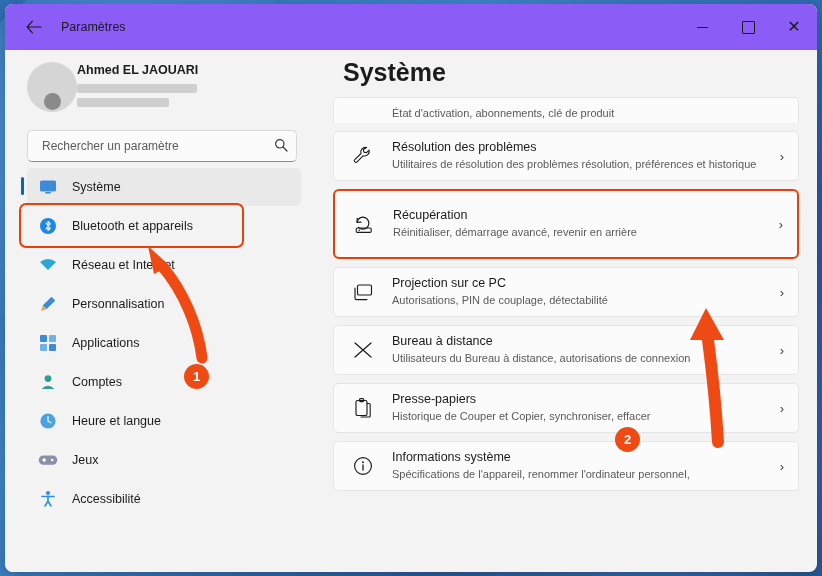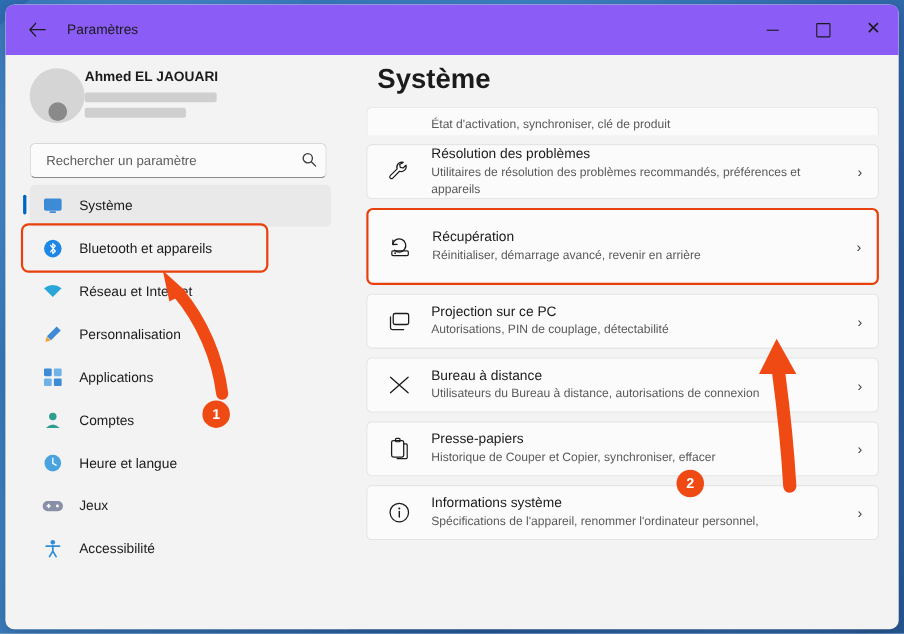--- a/index.html
+++ b/index.html
@@ -450,33 +450,33 @@
     </div>
 
     <div class="content">
       <div class="page-title">Système</div>
 
       <div class="cards">
 
         <div class="card clipped">
           <div class="card-ico"></div>
           <div class="card-text">
-            <div class="card-sub">État d'activation, synchroniser, clé de produit</div>
+            <div class="card-sub">État d'activation, abonnements, clé de produit</div>
           </div>
         </div>
 
         <div class="card">
           <div class="card-ico">
             <svg width="22" height="22" viewBox="0 0 22 22">
               <path d="M14.6 2.6 a4.6 4.6 0 0 0-5.6 5.9 L2.8 14.6 a1.6 1.6 0 0 0 2.3 2.3 l6.1-6.2 a4.6 4.6 0 0 0 5.9-5.6 l-2.6 2.6 -2.6-0.6 -0.6-2.6 Z" stroke="#1b1b1b" stroke-width="1.1" fill="none" stroke-linejoin="round"></path>
             </svg>
           </div>
           <div class="card-text">
             <div class="card-title">Résolution des problèmes</div>
-            <div class="card-sub">Utilitaires de résolution des problèmes recommandés, préférences et appareils</div>
+            <div class="card-sub">Utilitaires de résolution des problèmes résolution, préférences et historique</div>
           </div>
           <span class="chev">›</span>
         </div>
 
         <div class="card highlighted">
           <div class="card-ico">
             <svg width="24" height="22" viewBox="0 0 24 22">
               <path d="M5 9 a6 6 0 1 1 1.6 5.4" stroke="#1b1b1b" stroke-width="1.2" fill="none" stroke-linecap="round"></path>
               <path d="M5.2 5.4 L5.1 9.3 L9 9.2" stroke="#1b1b1b" stroke-width="1.2" fill="none" stroke-linecap="round" stroke-linejoin="round"></path>
               <rect x="4.2" y="15" width="15" height="4.4" rx="1.2" stroke="#1b1b1b" stroke-width="1.1" fill="none"></rect>

